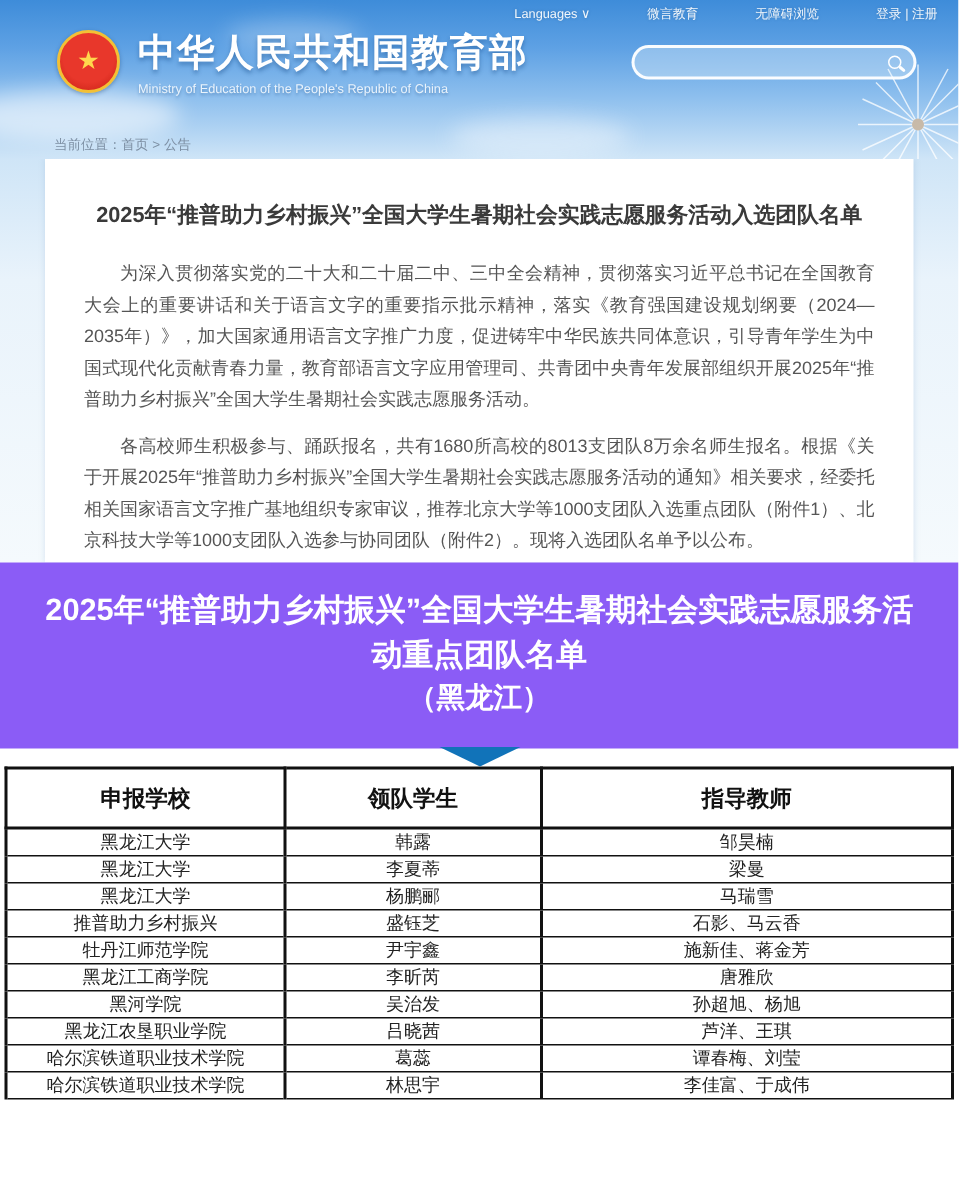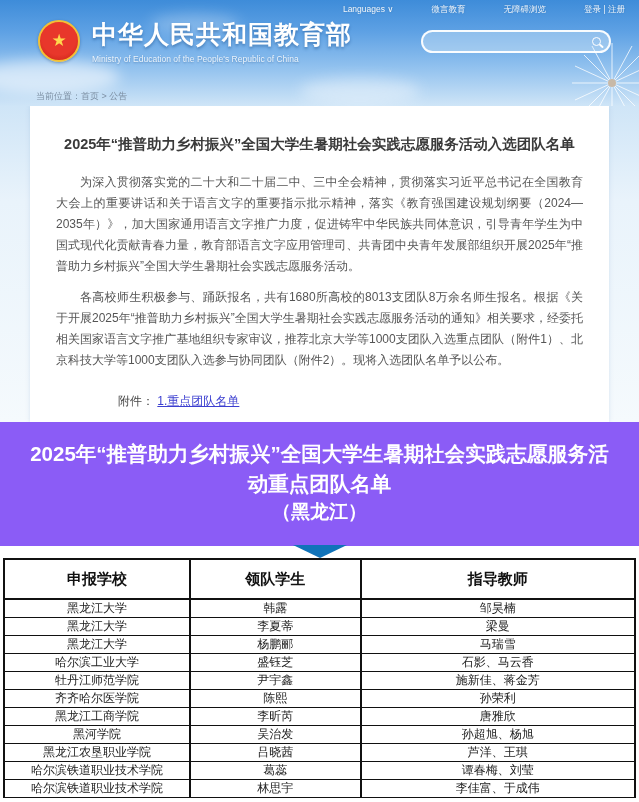--- a/index.html
+++ b/index.html
@@ -37,21 +37,21 @@
     border:2px solid rgba(255,255,255,.95); border-radius:12px;
     background:rgba(235,245,252,.35); display:flex; align-items:center; padding:0 8px;
   }
   .searchbox input { flex:1; border:none; outline:none; background:transparent; font-size:11px; color:#2a5a8a; }
   .mag { width:9px; height:9px; border:1.6px solid #fff; border-radius:50%; position:relative; flex:0 0 auto; }
   .mag::after { content:""; position:absolute; width:5px; height:1.6px; background:#fff; transform:rotate(40deg); right:-4px; bottom:-2px; border-radius:1px; }
 
   .breadcrumb { position:absolute; left:36px; bottom:3px; font-size:9px; color:#7d8fa3; z-index:2; }
 
   
-  .content-section { background:linear-gradient(180deg,#cfe5f7 0%,#e9f3fb 30%,#f5fafd 100%); padding:0 30px; height:316px; }
+  .content-section { background:linear-gradient(180deg,#cfe5f7 0%,#e9f3fb 30%,#f5fafd 100%); padding:0 30px; height:269px; }
   .card { background:#fff; height:100%; box-shadow:0 0 4px rgba(120,160,200,.25); padding:28px 26px 0; }
   .article-title { text-align:center; font-size:14.5px; font-weight:bold; color:#3a3a3a; line-height:20px; }
   .article p { margin-top:18px; font-size:12px; line-height:21px; color:#555; text-align:justify; text-indent:2em; }
   .article p + p { margin-top:10px; }
   .attachments { margin-top:22px; margin-left:62px; font-size:12px; color:#4a4a4a; }
   .attachments .row2 { margin-top:15px; padding-left:36px; }
   .attachments a { color:#3c3fd0; text-decoration:underline; cursor:pointer; }
 
   
   .banner { position:relative; background:#8b5cf6; padding:17px 26px 0; text-align:center; height:124px; }
@@ -178,35 +178,30 @@
         <td>黑龙江大学</td>
         <td>李夏蒂</td>
         <td>梁曼</td>
       </tr>
       <tr>
         <td>黑龙江大学</td>
         <td>杨鹏郦</td>
         <td>马瑞雪</td>
       </tr>
       <tr>
-        <td>哈尔滨工业大学</td>
+        <td>推普助力乡村振兴</td>
         <td>盛钰芝</td>
         <td>石影、马云香</td>
       </tr>
       <tr>
         <td>牡丹江师范学院</td>
         <td>尹宇鑫</td>
         <td>施新佳、蒋金芳</td>
       </tr>
       <tr>
-        <td>齐齐哈尔医学院</td>
-        <td>陈熙</td>
-        <td>孙荣利</td>
-      </tr>
-      <tr>
         <td>黑龙江工商学院</td>
         <td>李昕芮</td>
         <td>唐雅欣</td>
       </tr>
       <tr>
         <td>黑河学院</td>
         <td>吴治发</td>
         <td>孙超旭、杨旭</td>
       </tr>
       <tr>

